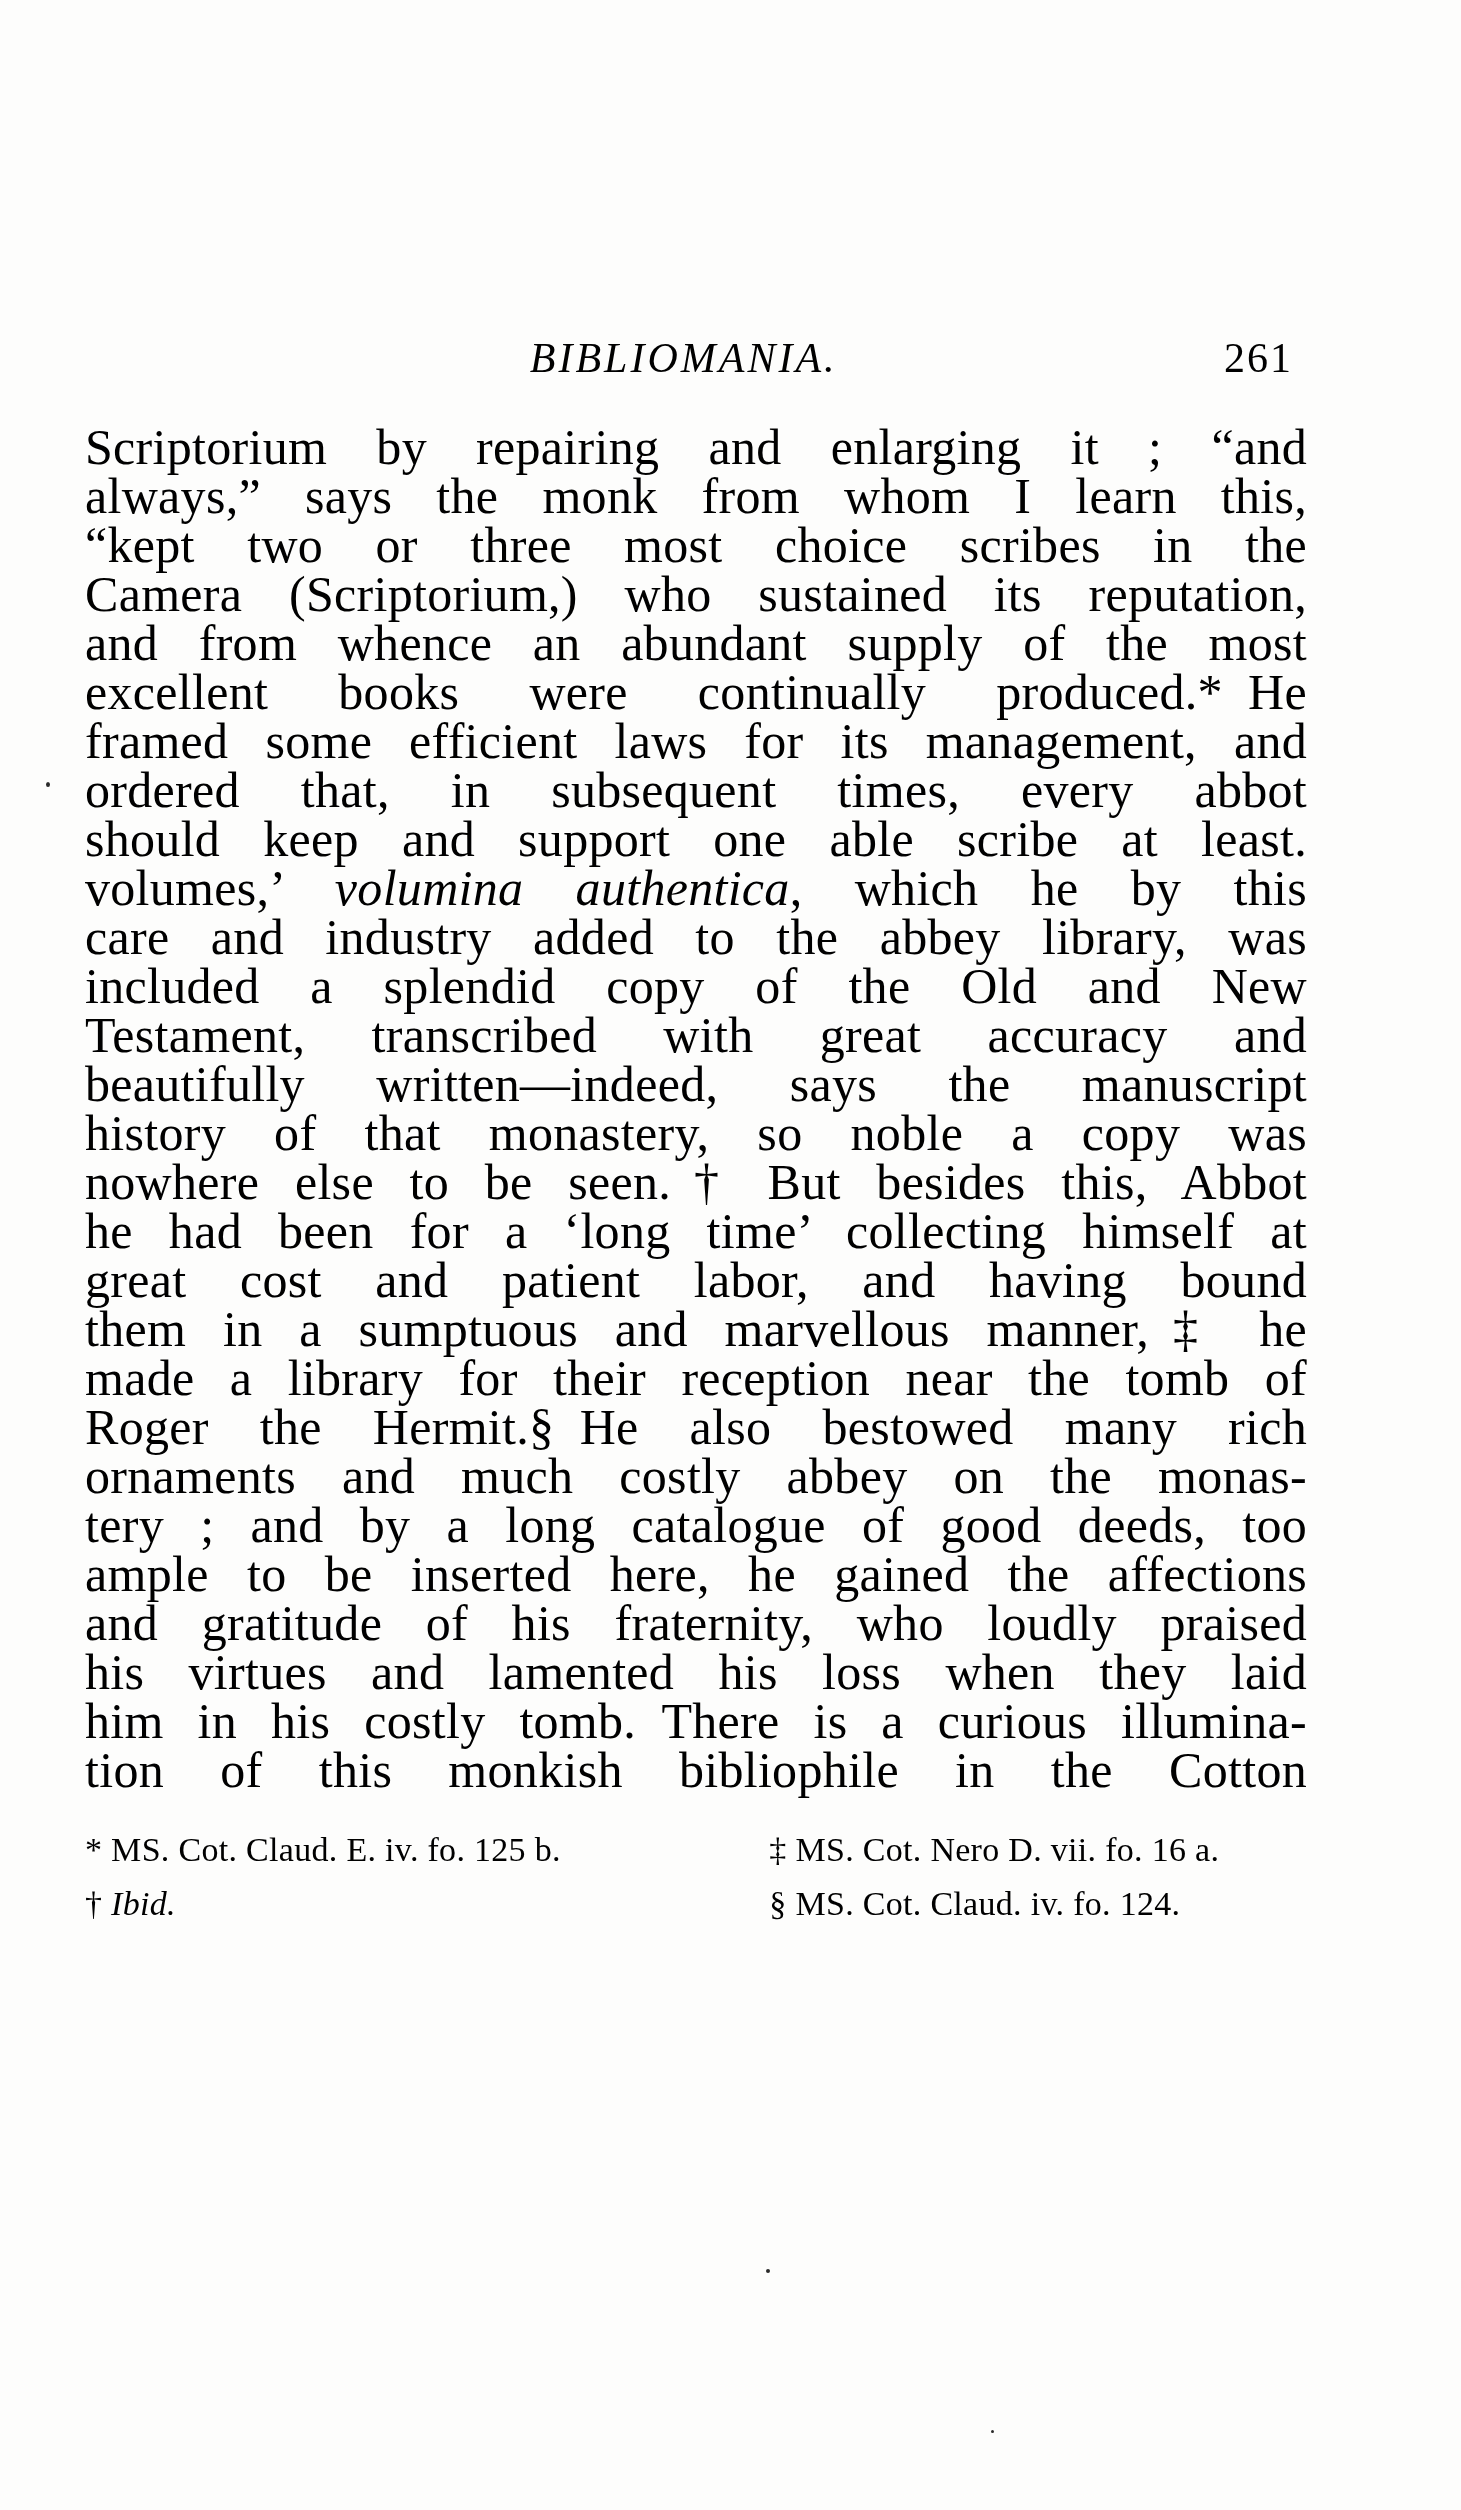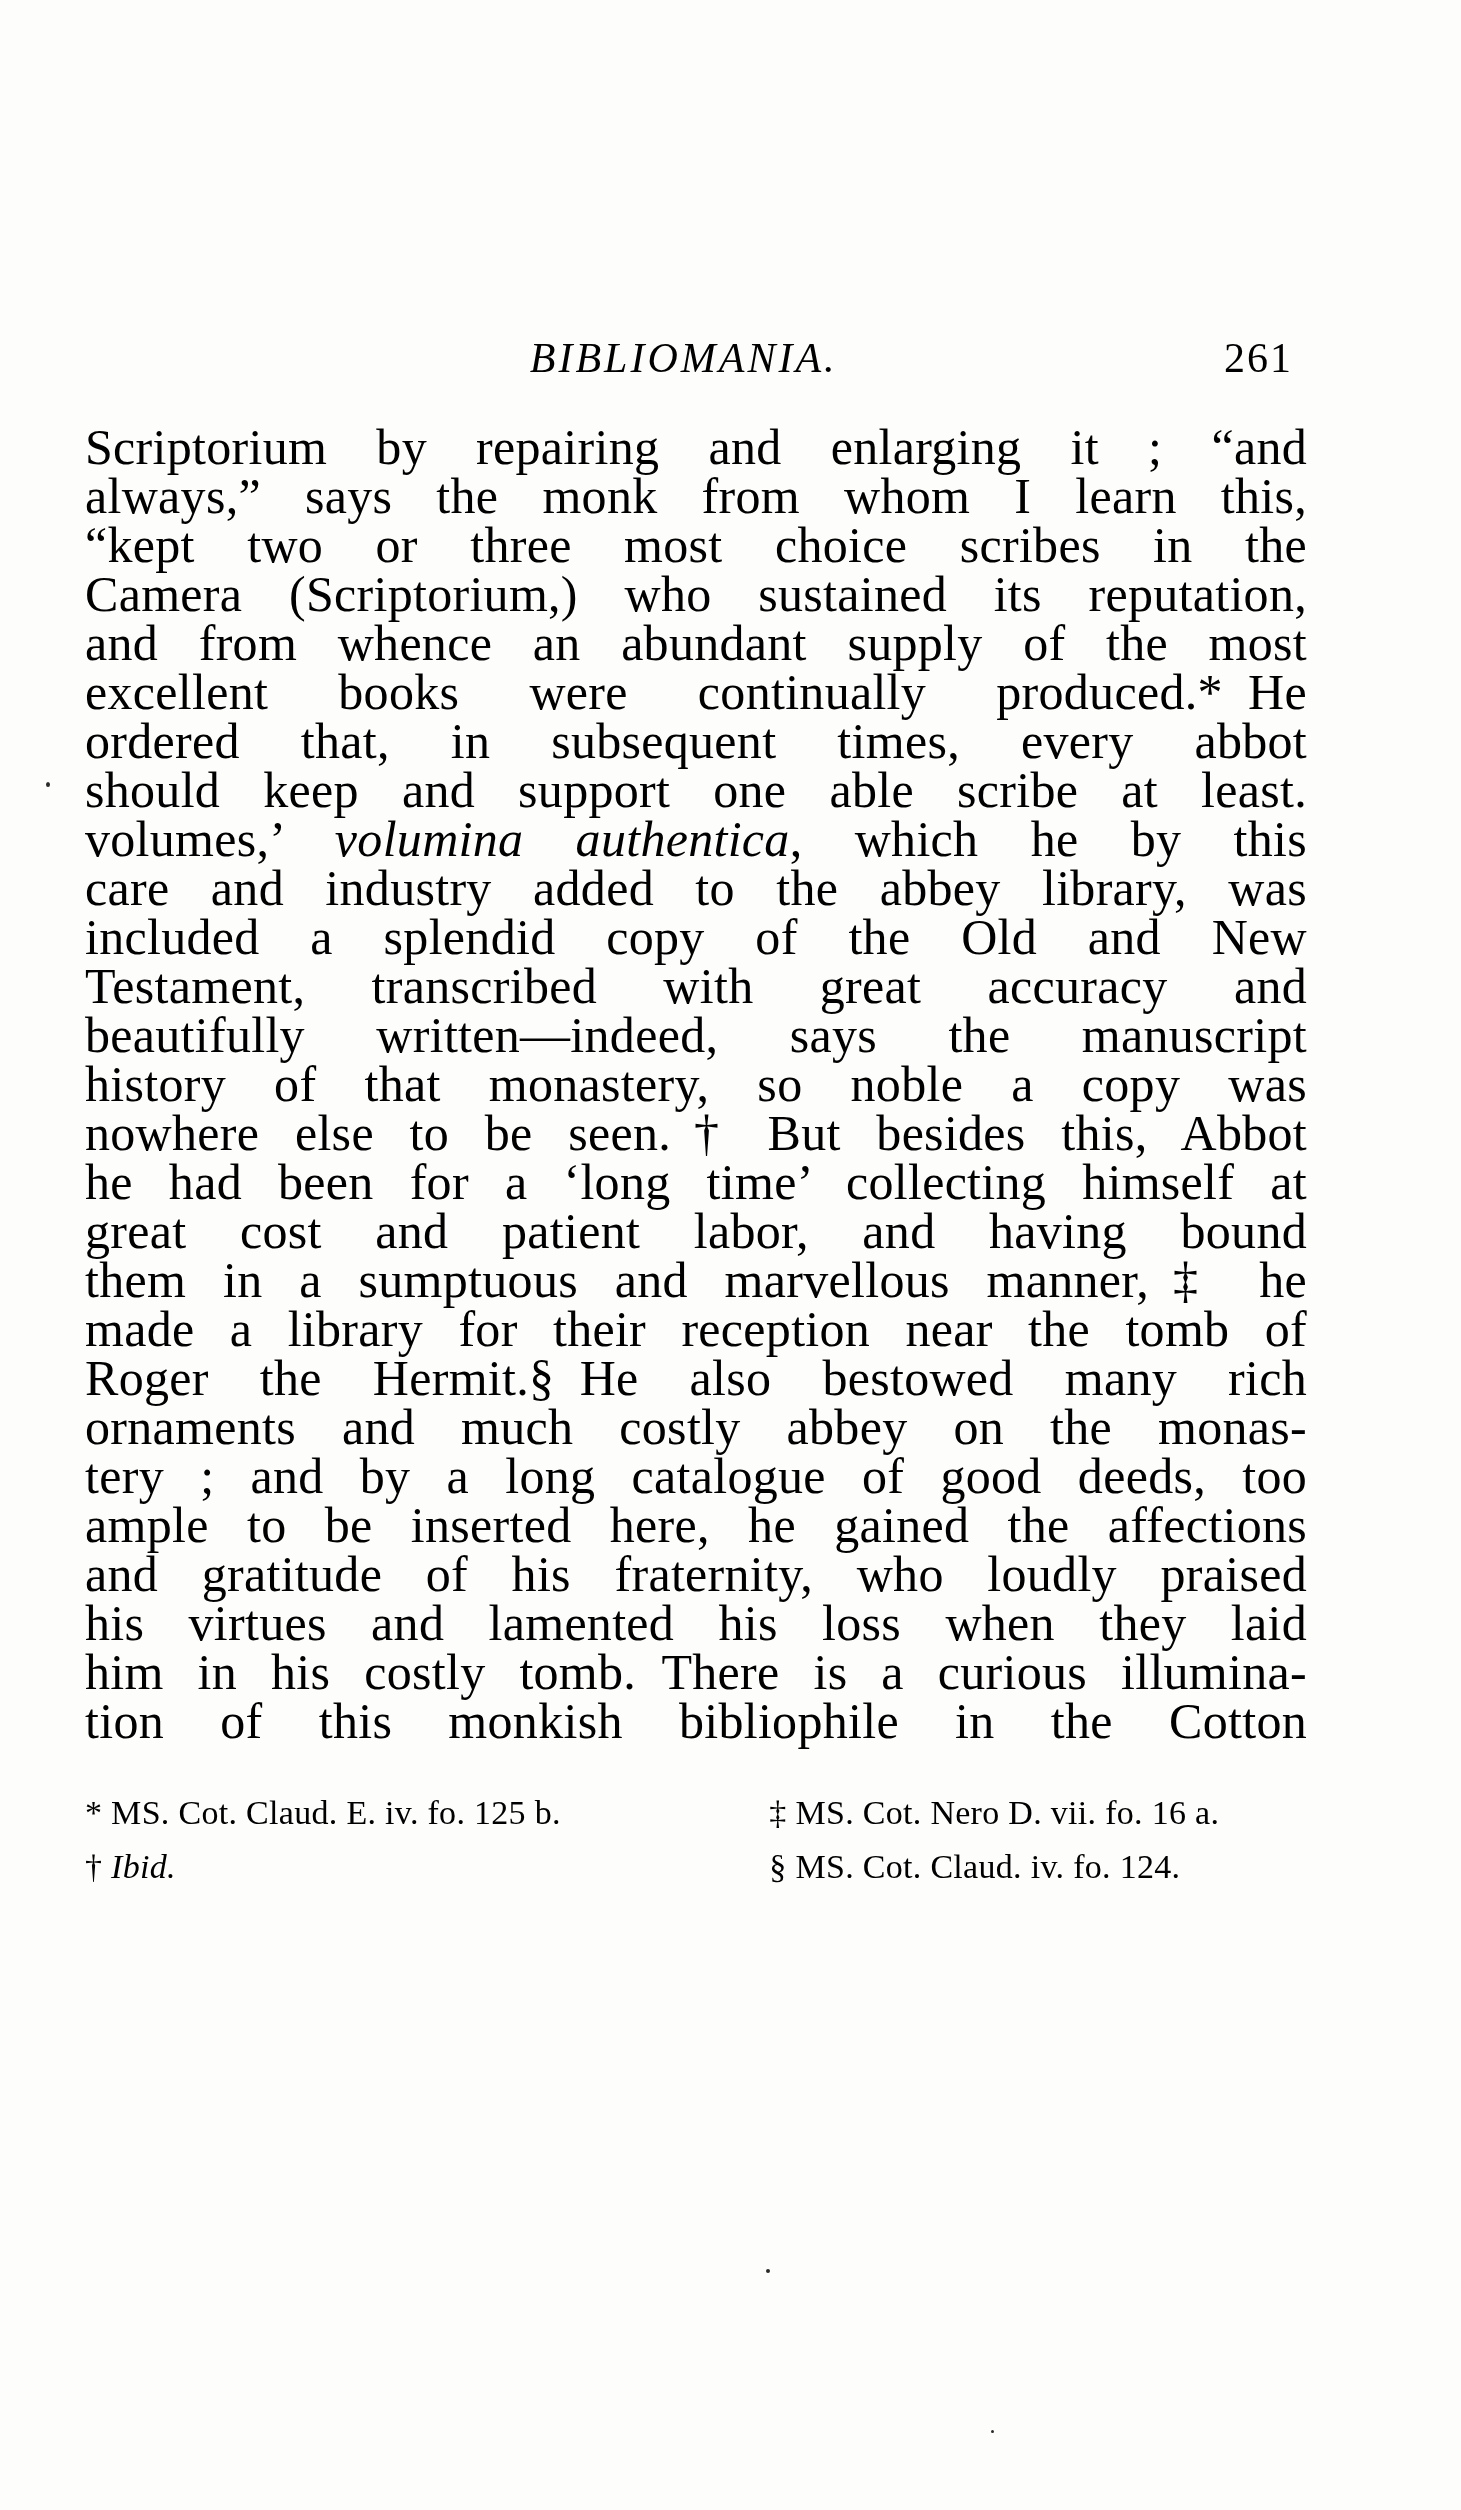--- a/index.html
+++ b/index.html
@@ -46,21 +46,21 @@
     line-height: 49px;
     letter-spacing: 0.3px;
   }
   .body-text .line {
     text-align: justify;
     text-align-last: justify;
     white-space: normal;
   }
   .it { font-style: italic; }
   .footnotes {
-    margin-top: 40px;
+    margin-top: 28px;
     display: grid;
     grid-template-columns: 56% 44%;
     font-size: 34px;
     line-height: 54px;
   }
   .footnotes .fn-cell {
     text-align: left;
     letter-spacing: 0.3px;
   }
   .speck {
@@ -84,20 +84,21 @@
       <span class="pagenum">261</span>
     </div>
 
     <div class="body-text" id="body-text">
         <div class="line"><span>Scriptorium by repairing and enlarging it ; “and</span></div>
         <div class="line"><span>always,” says the monk from whom I learn this,</span></div>
         <div class="line"><span>“kept two or three most choice scribes in the</span></div>
         <div class="line"><span>Camera (Scriptorium,) who sustained its reputation,</span></div>
         <div class="line"><span>and from whence an abundant supply of the most</span></div>
         <div class="line"><span>excellent books were continually produced.* He</span></div>
+        <div class="line"><span>framed some efficient laws for its management, and</span></div>
         <div class="line"><span>ordered that, in subsequent times, every abbot</span></div>
         <div class="line"><span>should keep and support one able scribe at least.</span></div>
         <div class="line"><span>volumes,’ </span><span class="it">volumina authentica</span><span>, which he by this</span></div>
         <div class="line"><span>care and industry added to the abbey library, was</span></div>
         <div class="line"><span>included a splendid copy of the Old and New</span></div>
         <div class="line"><span>Testament, transcribed with great accuracy and</span></div>
         <div class="line"><span>beautifully written—indeed, says the manuscript</span></div>
         <div class="line"><span>history of that monastery, so noble a copy was</span></div>
         <div class="line"><span>nowhere else to be seen.† But besides this, Abbot</span></div>
         <div class="line"><span>he had been for a ‘long time’ collecting himself at</span></div>

